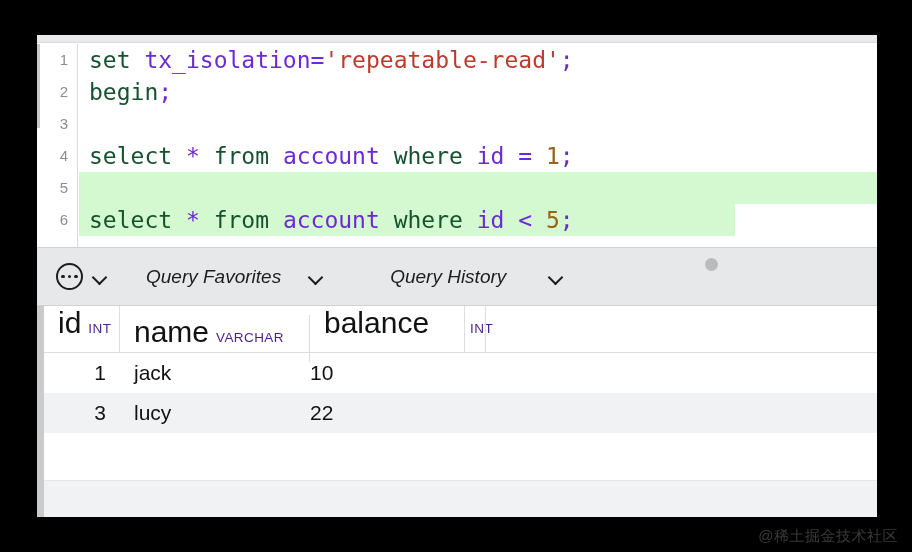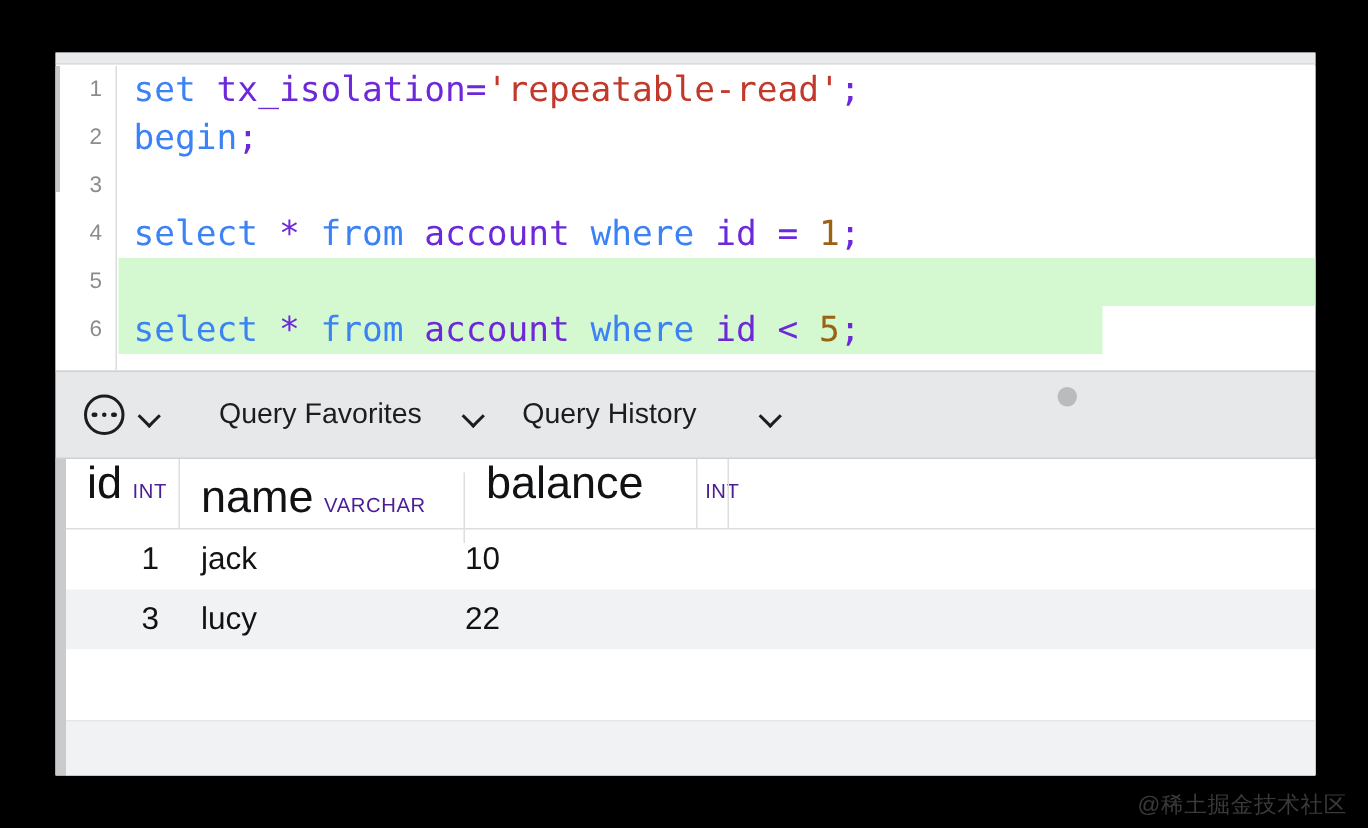--- a/index.html
+++ b/index.html
@@ -111,21 +111,21 @@
     z-index: 1;
   }
   .sel-partial {
     position: absolute;
     left: 0; top: 0;
     width: 656px; height: 32px;
     background: #d4f8cf;
     z-index: 1;
   }
 
-  .kw   { color: #3b82f6; }
+  .kw   { color: #14532d; }
   .str  { color: #c0392b; }
   .num  { color: #9a6212; }
   .plain{ color: #6d28d9; }
 
   
   #toolbar {
     position: absolute;
     left: 0; top: 212px;
     width: 840px; height: 59px;
     background: #e6e8ea;
@@ -173,25 +173,26 @@
     border-right: 2.6px solid #1d1d1f;
     border-bottom: 2.6px solid #1d1d1f;
     transform: rotate(45deg);
   }
   .chev-sm { margin-left: 9px; }
 
   .tb-label {
     font-size: 19px;
     color: #1d1d1f;
     white-space: nowrap;
+    font-style: italic;
   }
 
   .tb-fav { margin-left: 38px; }
   .tb-fav-chev { margin-left: 27px; }
-  .tb-hist { margin-left: 24px; }
+  .tb-hist { margin-left: 66px; }
   .tb-hist-chev { margin-left: 42px; }
 
   .grey-dot {
     position: absolute;
     left: 668px; top: 10px;
     width: 13px; height: 13px;
     border-radius: 50%;
     background: #b9bbbd;
   }
 

